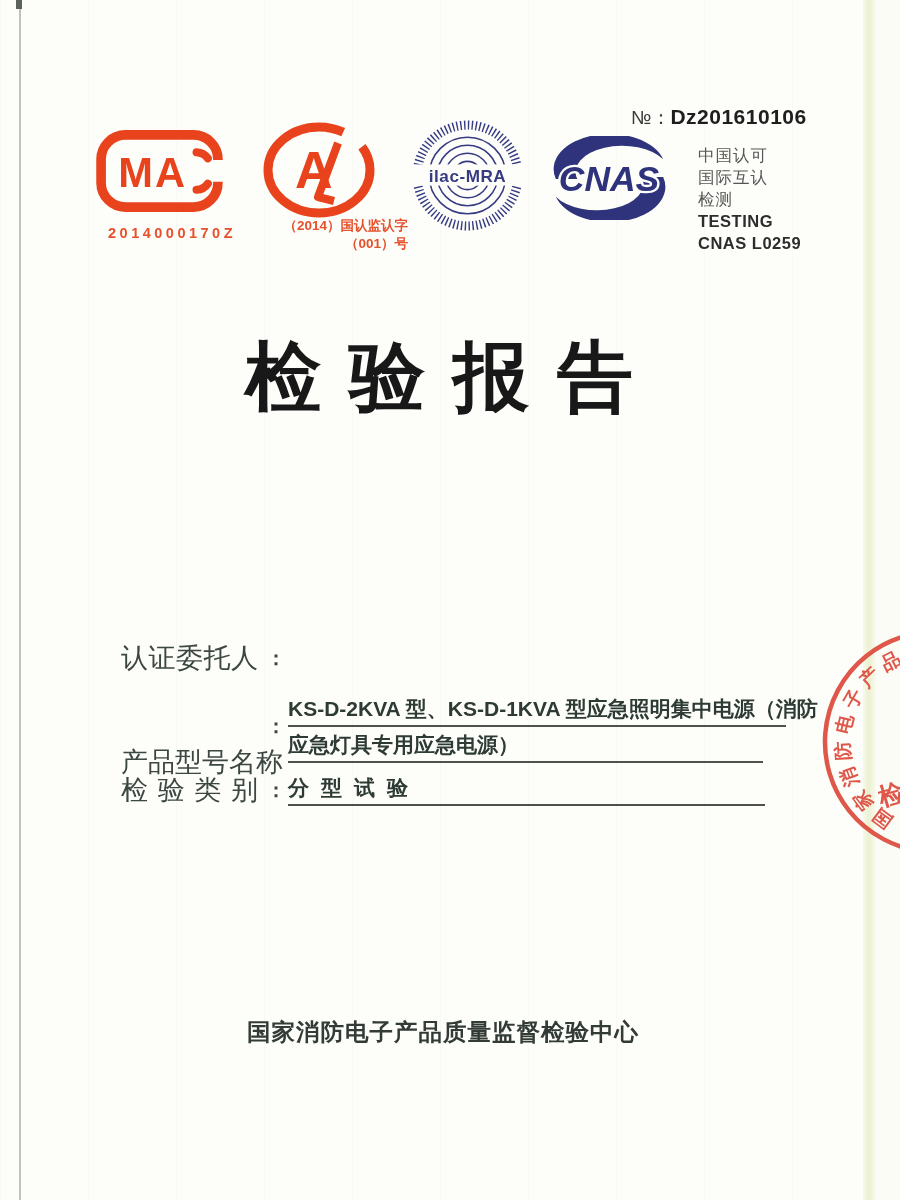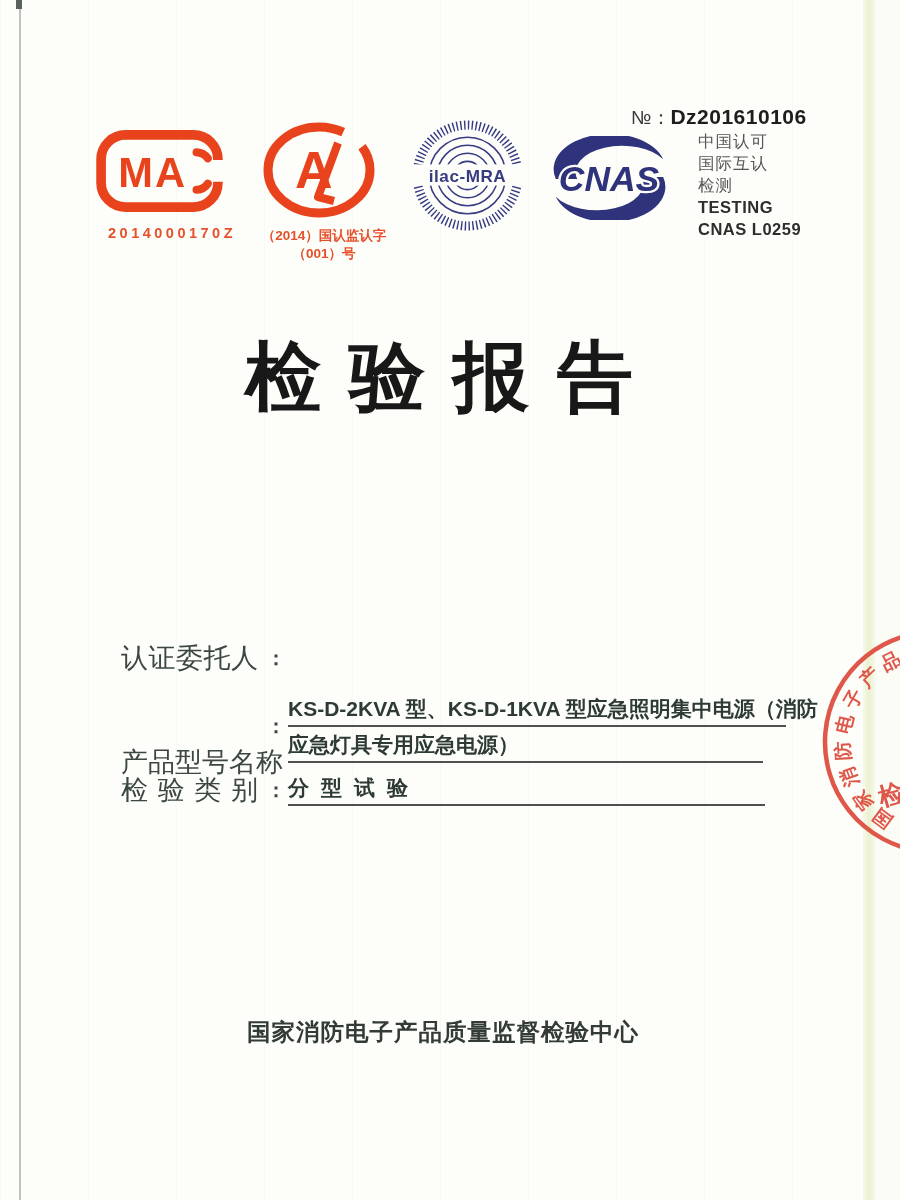--- a/index.html
+++ b/index.html
@@ -15,30 +15,30 @@
   .edge-right-band{position:absolute;left:863px;top:0;bottom:0;width:12px;
     background:linear-gradient(90deg,#f7f9e9,#ebf1d2 50%,#f7f9e9);}
   .edge-right-paper{position:absolute;left:875px;top:0;bottom:0;width:25px;background:#fcfcf6;}
 
   
   .mark{position:absolute;}
   .cma-svg{left:96px;top:129px;}
   .cma-code{position:absolute;left:84px;top:225px;width:152px;text-align:right;
     color:#e6502a;font-size:14.5px;font-weight:bold;letter-spacing:3.5px;}
   .cal-svg{left:262px;top:121px;}
-  .cal-code{position:absolute;left:240px;top:227px;width:168px;text-align:center;
+  .cal-code{position:absolute;left:240px;top:217px;width:168px;text-align:right;
     color:#e6502a;font-size:13.5px;font-weight:bold;}
   .ilac-svg{left:411px;top:119px;}
   .cnas-svg{left:549px;top:136px;}
 
   .report-no{position:absolute;left:631px;top:105px;white-space:nowrap;color:#2c2c2c;}
   .report-no .pre{font-size:19px;color:#3a3a3a;}
   .report-no .num{font-size:21px;font-weight:bold;color:#1e1e1e;letter-spacing:.5px;}
 
-  .cnas-side{position:absolute;left:698px;top:130px;width:140px;}
+  .cnas-side{position:absolute;left:698px;top:144px;width:140px;}
   .cnas-side .ln{font-size:16.5px;color:#565656;line-height:22px;letter-spacing:1px;}
   .cnas-side .ln.en{font-weight:bold;color:#2d2d2d;letter-spacing:.5px;}
 
   .doc-title{
     position:absolute;left:0;right:0;top:327px;text-align:center;
     font-size:76px;font-weight:bold;color:#181818;letter-spacing:28px;white-space:nowrap;margin-left:6px;
   }
 
   
   .flabel{

